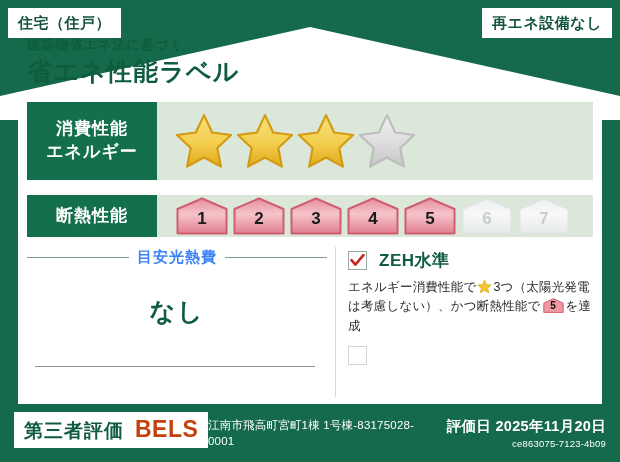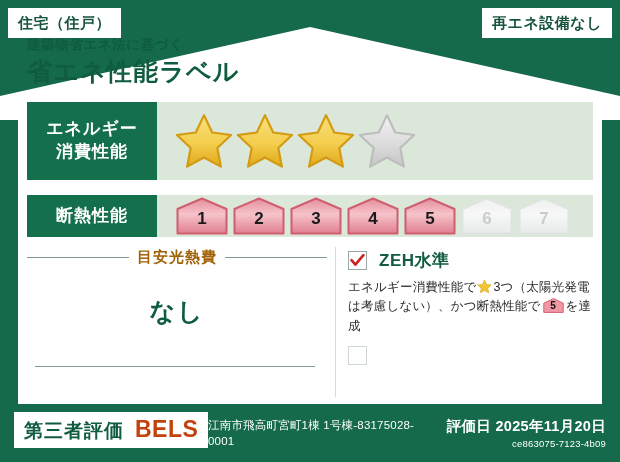--- a/index.html
+++ b/index.html
@@ -177,21 +177,21 @@
     margin-top: 3px;
   }
   #cost-header .rule {
     flex: 1 1 auto;
     height: 1px;
     background: #7f9a8e;
   }
   #cost-title {
     font-size: 15px;
     font-weight: bold;
-    color: #a16207;
+    color: #3b82f6;
     letter-spacing: 1px;
     white-space: nowrap;
   }
   #cost-value {
     margin-top: 28px;
     text-align: center;
     font-size: 25px;
     font-weight: bold;
     color: #0f5c3f;
     letter-spacing: 2px;
@@ -350,22 +350,22 @@
 
   <div id="heading-block">
     <div id="heading-sub">建築物省エネ法に基づく</div>
     <div id="heading-main">省エネ性能ラベル</div>
   </div>
 
   <div id="body-panel">
 
     <div class="perf-row" id="row-energy">
       <div class="perf-label">
+        <span>消費性能</span>
         <span>エネルギー</span>
-        <span>消費性能</span>
       </div>
       <div class="perf-value">
         <div class="star-wrap" id="star-wrap">
             <svg class="star" viewBox="0 0 24 24">
               <defs>
                 <linearGradient id="sg0" x1="0" y1="0" x2="0" y2="1">
                   <stop offset="0%" stop-color="#f7e07a"></stop>
                   <stop offset="55%" stop-color="#f3ce4e"></stop>
                   <stop offset="100%" stop-color="#e0a81b"></stop>
                 </linearGradient>

